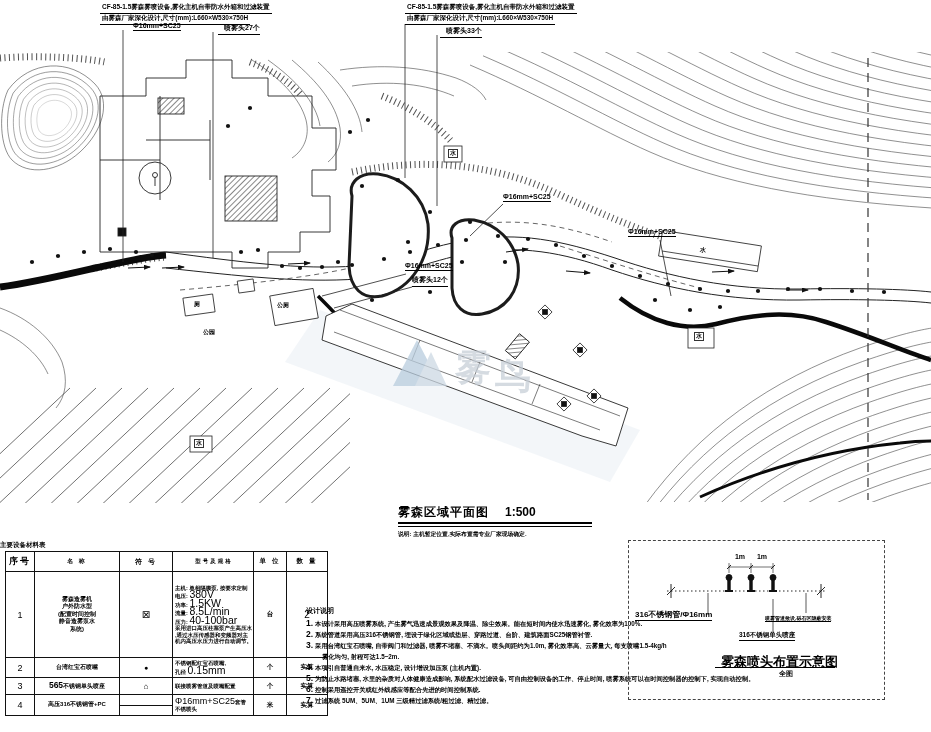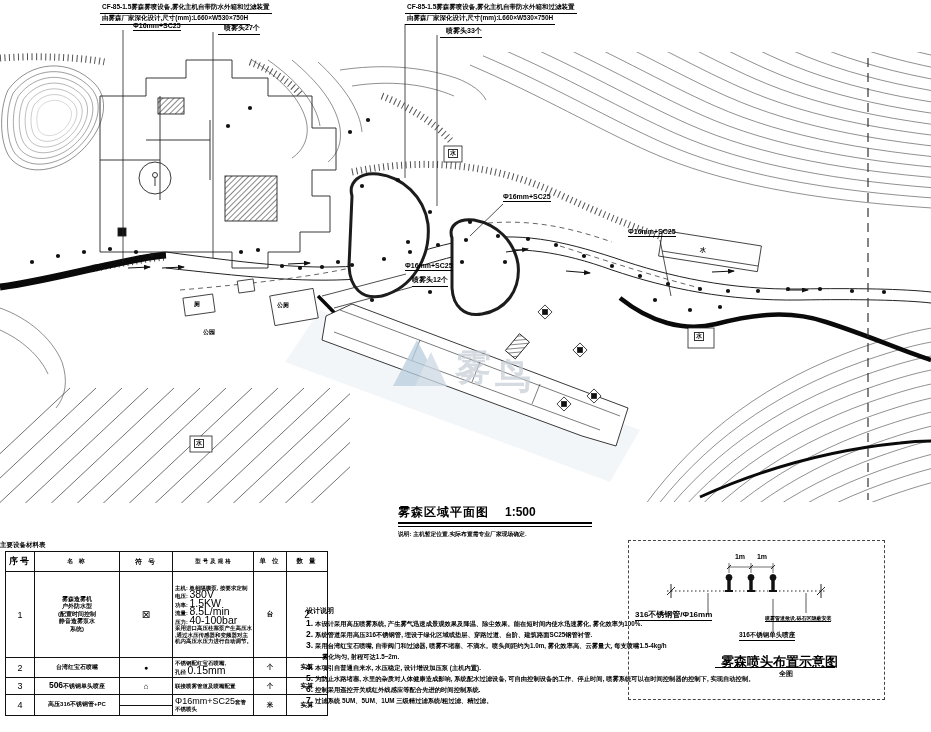--- a/index.html
+++ b/index.html
@@ -398,21 +398,21 @@
       <td class="c-sym symdot">●</td>
       <td class="c-spec">
         <div>不锈钢配红宝石喷嘴,</div>
         <div><span>孔径</span> <span class="bigv">0.15mm</span></div>
       </td>
       <td class="c-unit">个</td>
       <td class="c-qty">实算</td>
     </tr>
     <tr style="height:17px;">
       <td class="c-no">3</td>
-      <td class="c-name"><span class="num3">506</span><span>不锈钢单头喷座</span></td>
+      <td class="c-name"><span class="num3">565</span><span>不锈钢单头喷座</span></td>
       <td class="c-sym symseat">⌂</td>
       <td class="c-spec">联接喷雾管道及喷嘴配置</td>
       <td class="c-unit">个</td>
       <td class="c-qty">实算</td>
     </tr>
     <tr style="height:21px;">
       <td class="c-no">4</td>
       <td class="c-name">高压316不锈钢管+PC</td>
       <td class="c-sym"><span class="symline"></span></td>
       <td class="c-spec">

